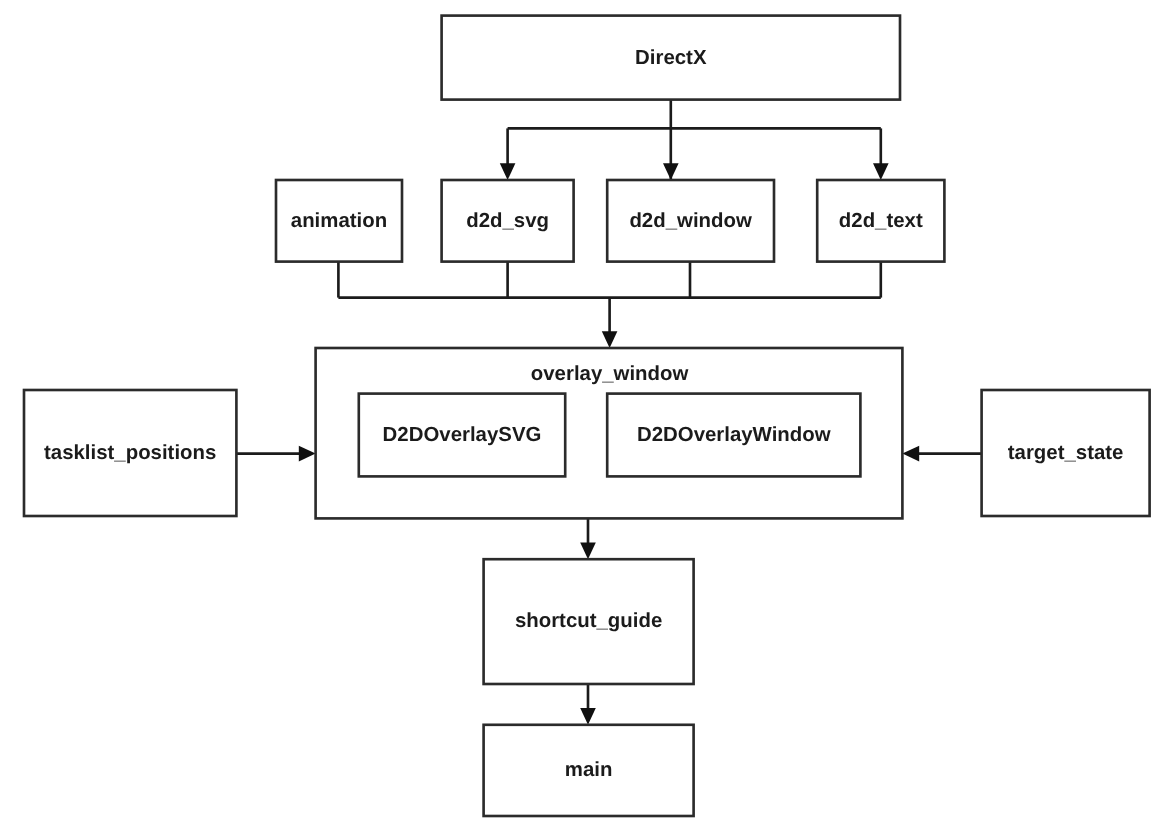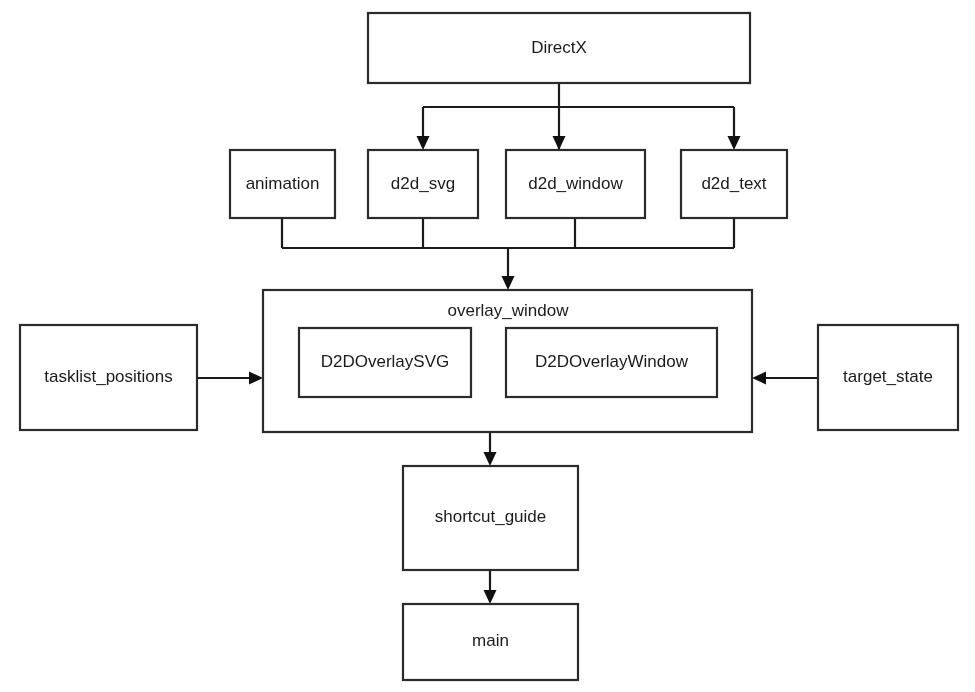--- a/index.html
+++ b/index.html
@@ -11,20 +11,21 @@
     width: 975px;
     height: 692px;
     font-family: "Liberation Sans", sans-serif;
     overflow: hidden;
   }
   #diagram-root {
     position: relative;
     width: 975px;
     height: 692px;
     background: #ffffff;
+    font-weight: bold;
   }
   svg.diagram {
     display: block;
     width: 975px;
     height: 692px;
   }
   .node-rect {
     fill: #ffffff;
     stroke: #2b2b2b;
     stroke-width: 2.2;

